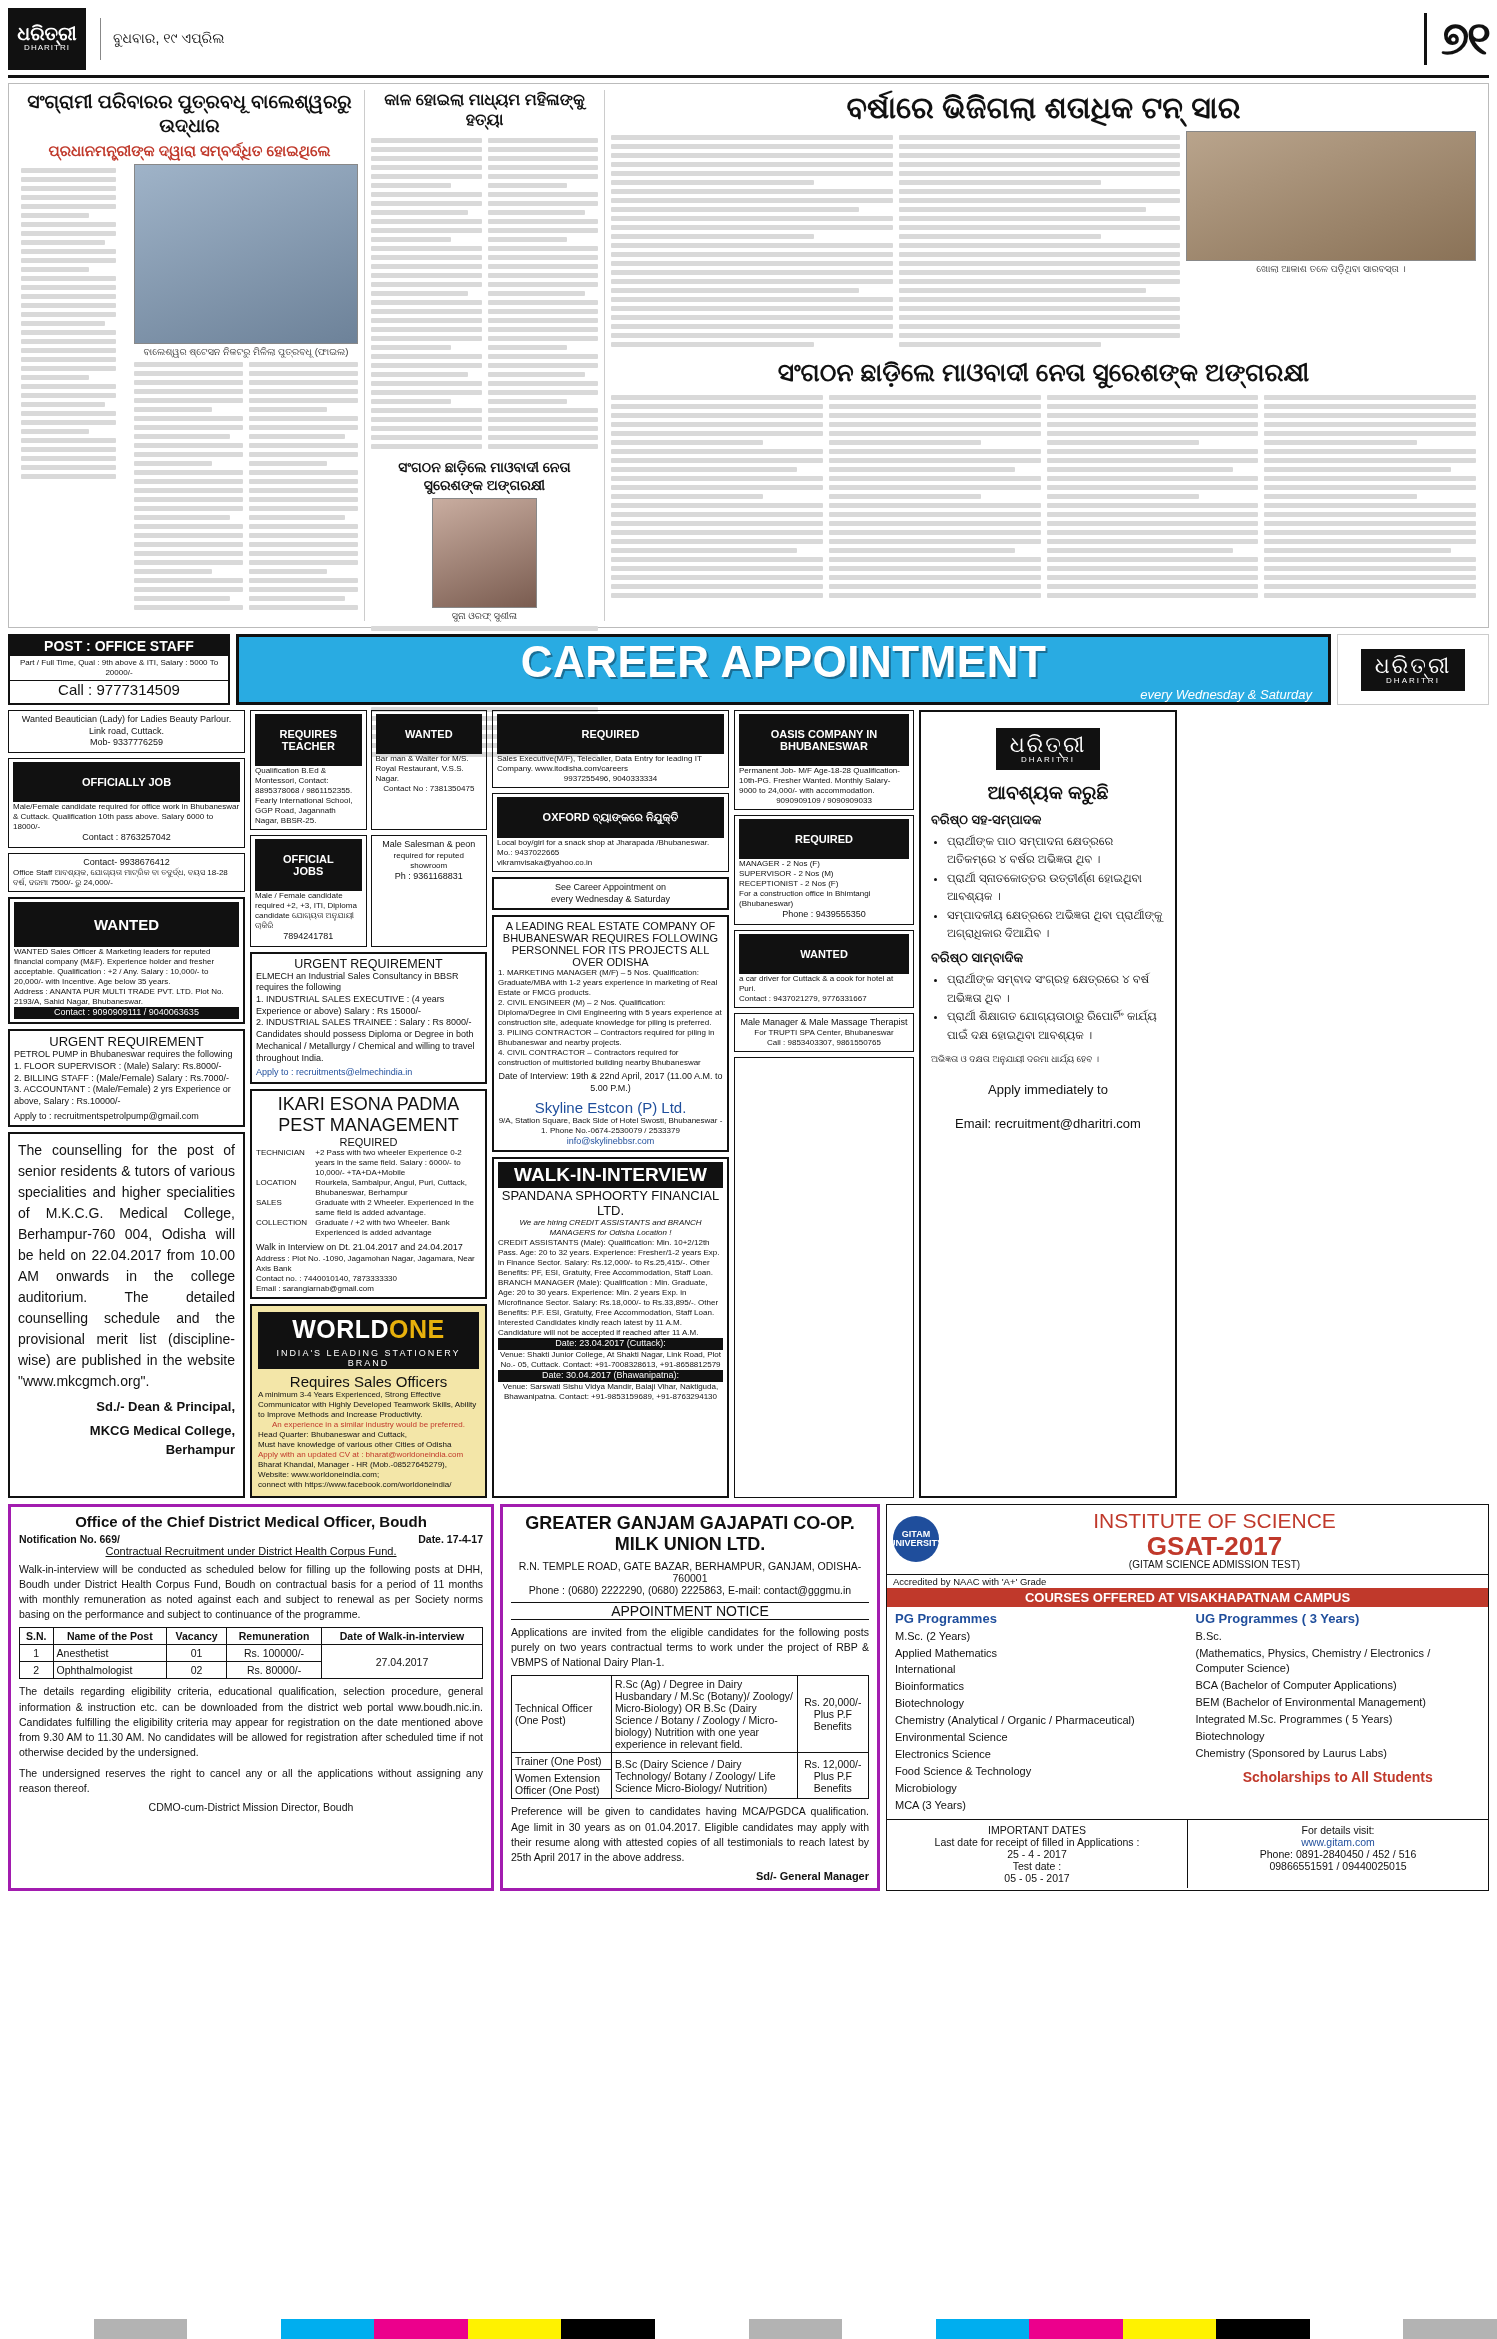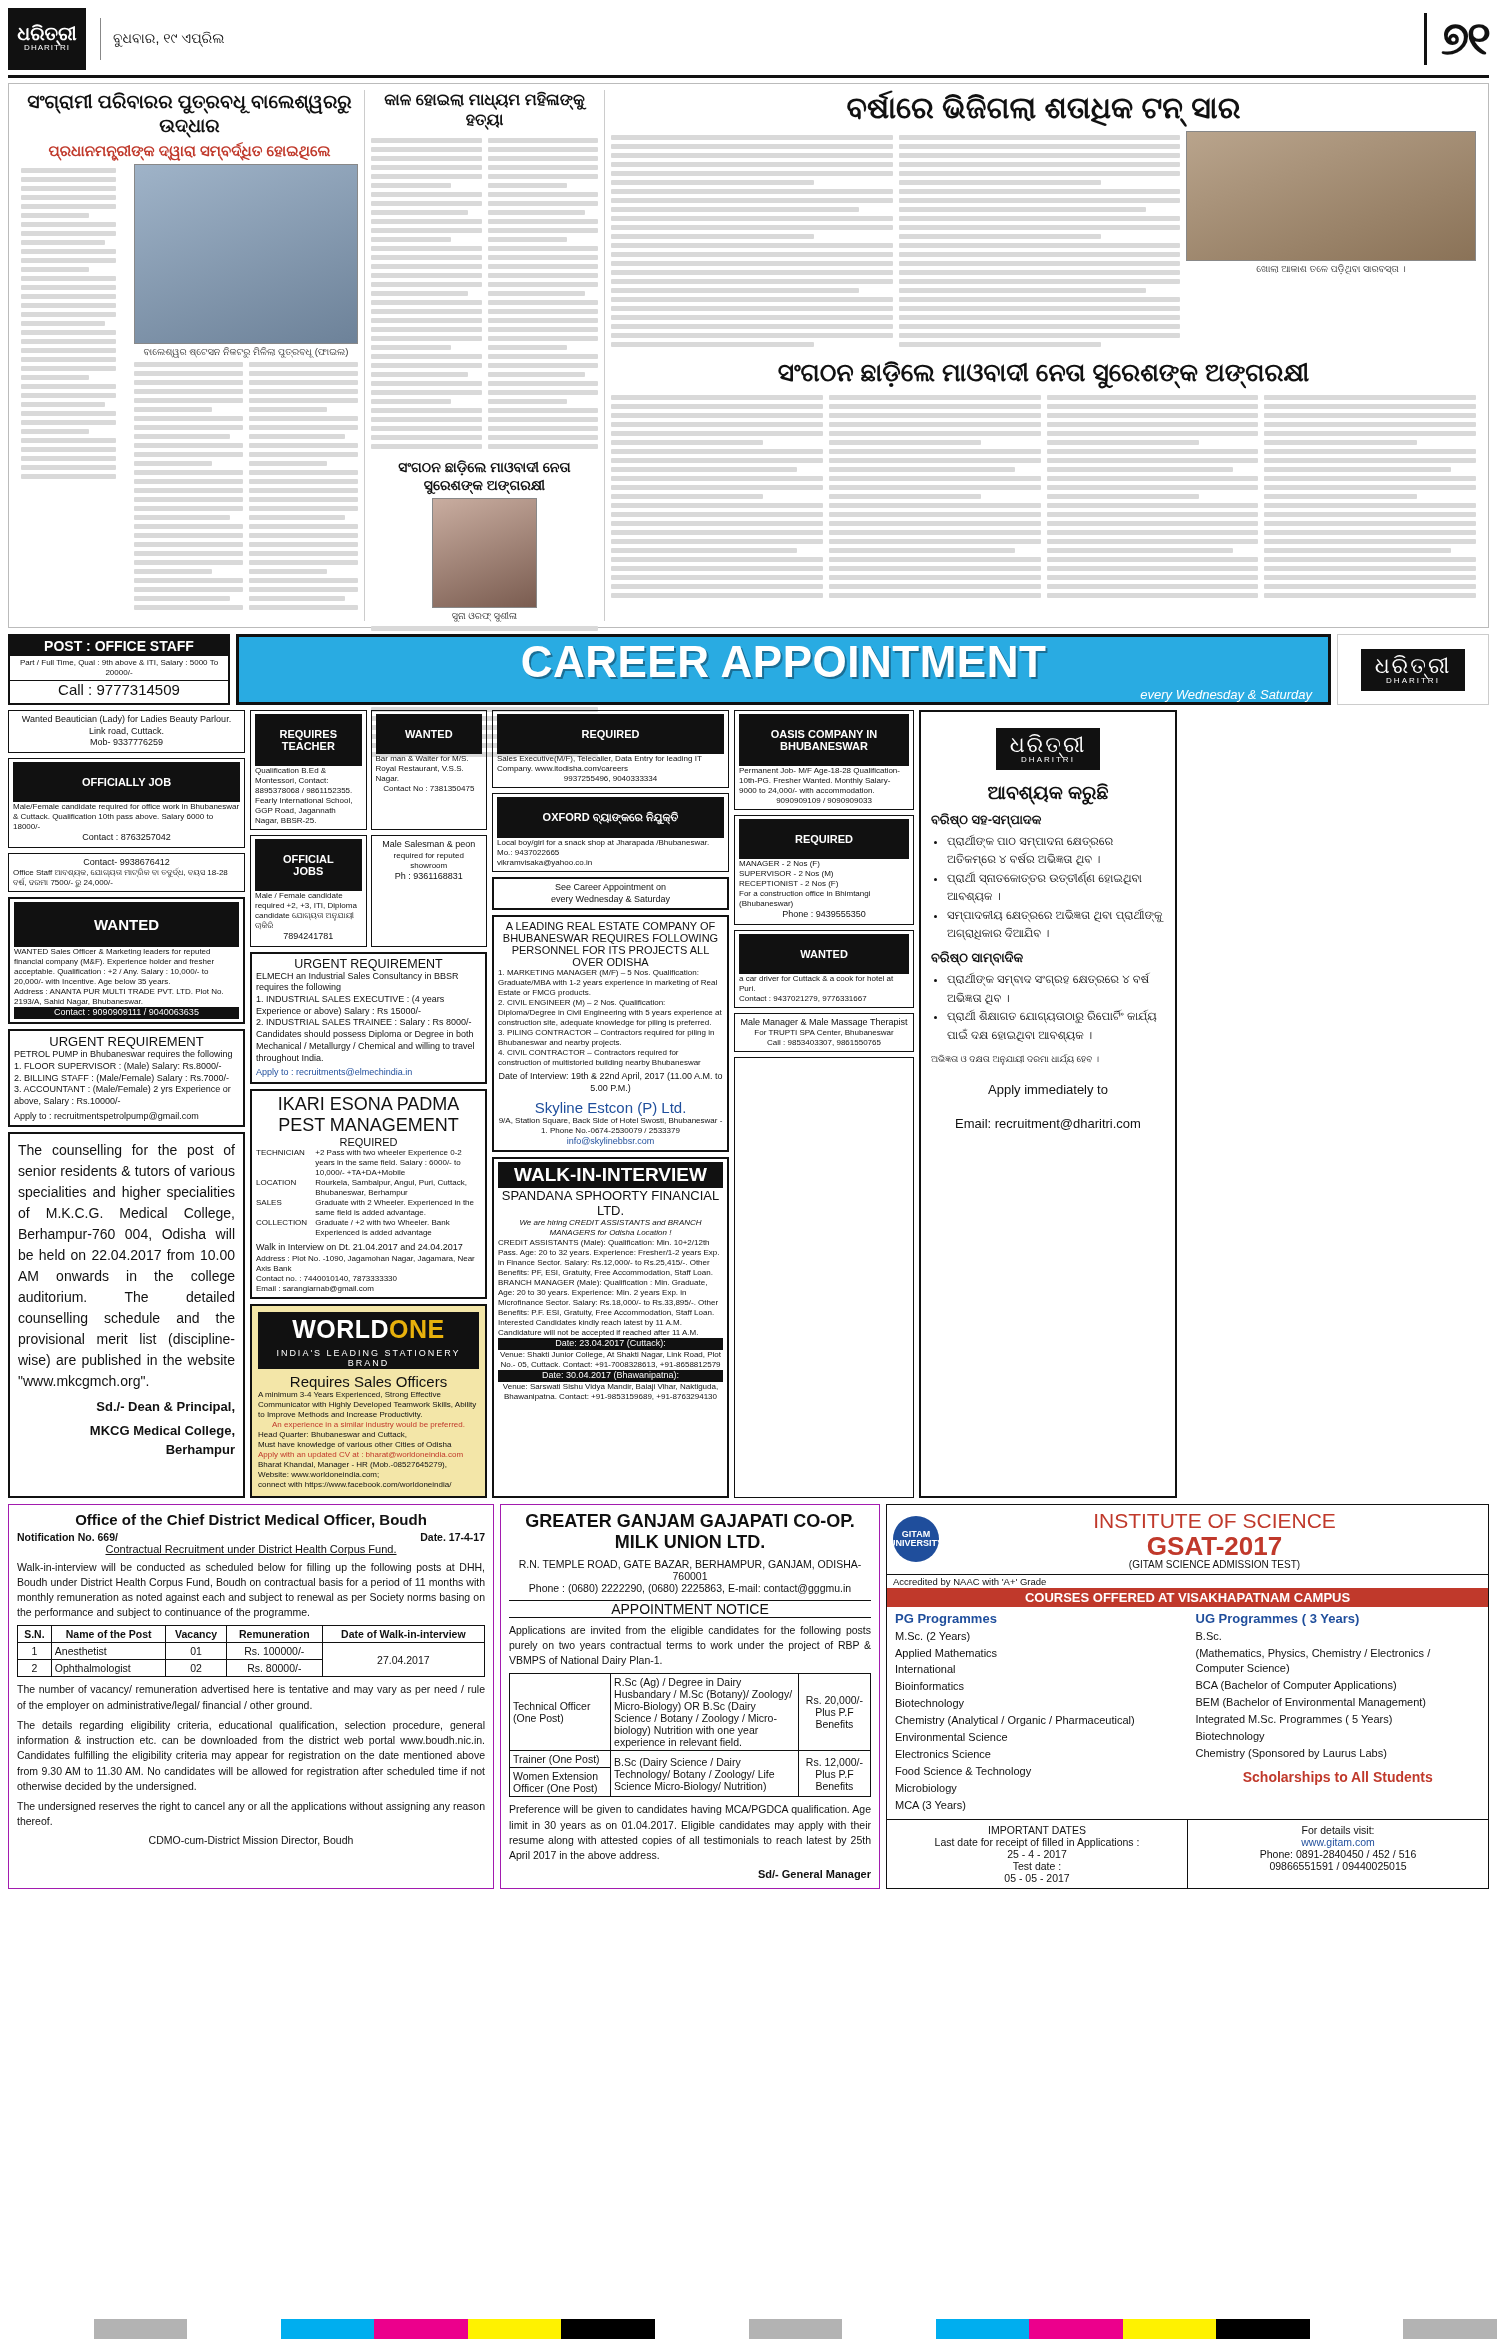--- a/index.html
+++ b/index.html
@@ -88,21 +88,21 @@
 
   
   .dh-right-logo { text-align:center; padding:8px 0; }
   .rail-title { text-align:center; font-size:19px; font-weight:bold; margin:4px 0 8px; }
   .rail h5 { margin:8px 0 4px; font-size:13px; }
   .rail ul { margin:0; padding-left:16px; font-size:11.5px; line-height:1.6; }
   .rail .apply { text-align:center; font-size:13px; margin-top:14px; line-height:1.6; }
 
   
   .bottom { display:flex; gap:6px; margin-top:6px; }
-  .bb { border:1px solid #a21caf; padding:6px 8px; }
+  .bb { border:3px solid #a21caf; padding:6px 8px; }
   .bb1 { width:486px; } .bb2 { width:380px; } .bb3 { flex:1; }
   .bb h3 { margin:0; font-size:15px; font-weight:bold; }
   table { border-collapse:collapse; width:100%; font-size:10.5px; }
   th, td { border:1px solid #111; padding:2px 3px; text-align:center; vertical-align:middle;}
   .lt { text-align:left; }
   p.small { font-size:10.5px; line-height:1.45; margin:5px 0; text-align:justify; }
 
   .gitam { border:1px solid #111; }
   .gitam-hd { display:flex; align-items:center; gap:8px; padding:4px 6px; border-bottom:1px solid #111;}
   .gitam-seal { width:46px; height:46px; border-radius:50%; background:#1f4e9c; color:#fff; font-size:9px;
@@ -770,21 +770,20 @@
             <td rowspan="2">27.04.2017</td>
           </tr>
           <tr>
             <td>2</td>
             <td class="lt">Ophthalmologist</td>
             <td>02</td>
             <td>Rs. 80000/-</td>
           </tr>
         </tbody>
       </table>
-      <p class="small b">The number of vacancy/ remuneration advertised here is tentative and may vary as per need / rule of the employer on administrative/legal/ financial / other ground.</p>
       <p class="small">The details regarding eligibility criteria, educational qualification, selection procedure, general information &amp; instruction etc. can be downloaded from the district web portal www.boudh.nic.in. Candidates fulfilling the eligibility criteria may appear for registration on the date mentioned above from 9.30 AM to 11.30 AM. No candidates will be allowed for registration after scheduled time if not otherwise decided by the undersigned.</p>
       <p class="small">The undersigned reserves the right to cancel any or all the applications without assigning any reason thereof.</p>
       <div class="ctr b" style="font-size:10.5px">CDMO-cum-District Mission Director, Boudh</div>
     </div>
 
     <div class="bb bb2">
       <h3 class="ctr" style="font-size:18px; line-height:1.2">GREATER GANJAM GAJAPATI CO-OP. MILK UNION LTD.</h3>
       <div class="ctr" style="font-size:10.5px; margin-top:4px">R.N. TEMPLE ROAD, GATE BAZAR, BERHAMPUR, GANJAM, ODISHA- 760001</div>
       <div class="ctr" style="font-size:10.5px">Phone : (0680) 2222290, (0680) 2225863, E-mail: contact@gggmu.in</div>
       <div class="ctr b" style="font-size:14px; margin:6px 0 4px; border-top:1px solid #111; border-bottom:1px solid #111;">APPOINTMENT NOTICE</div>

